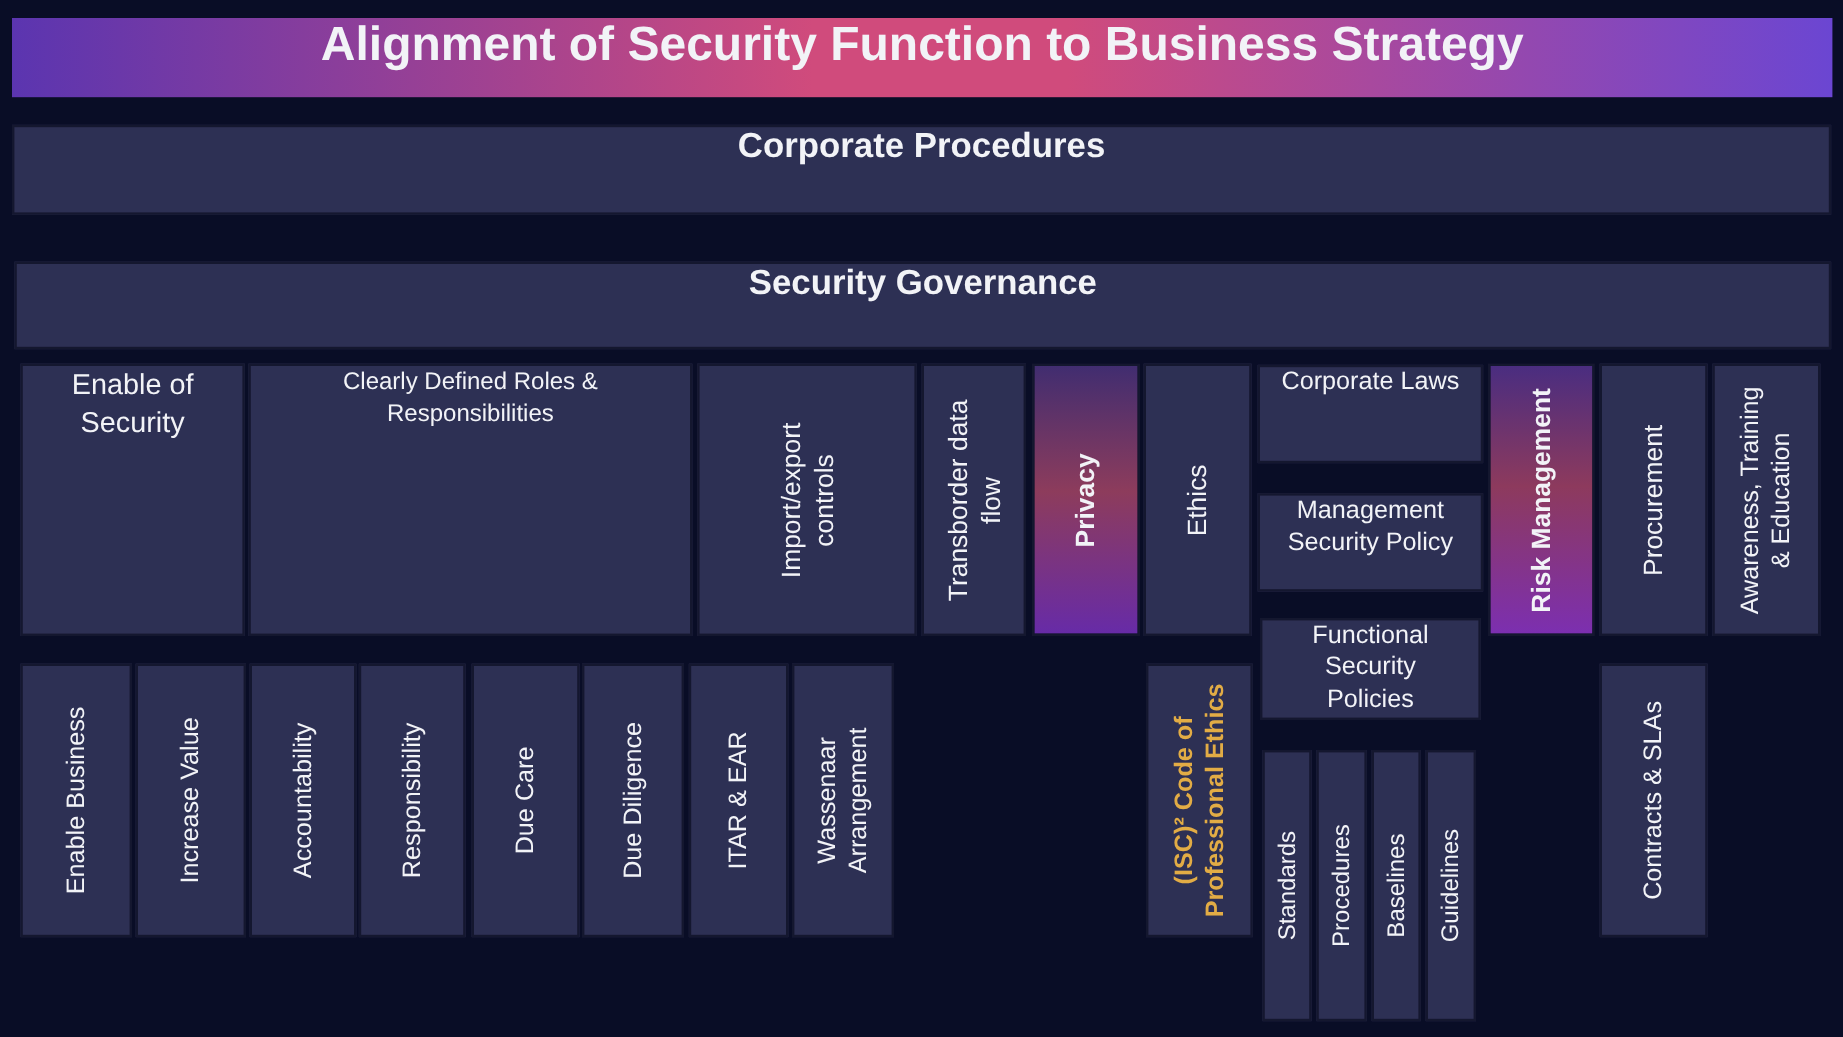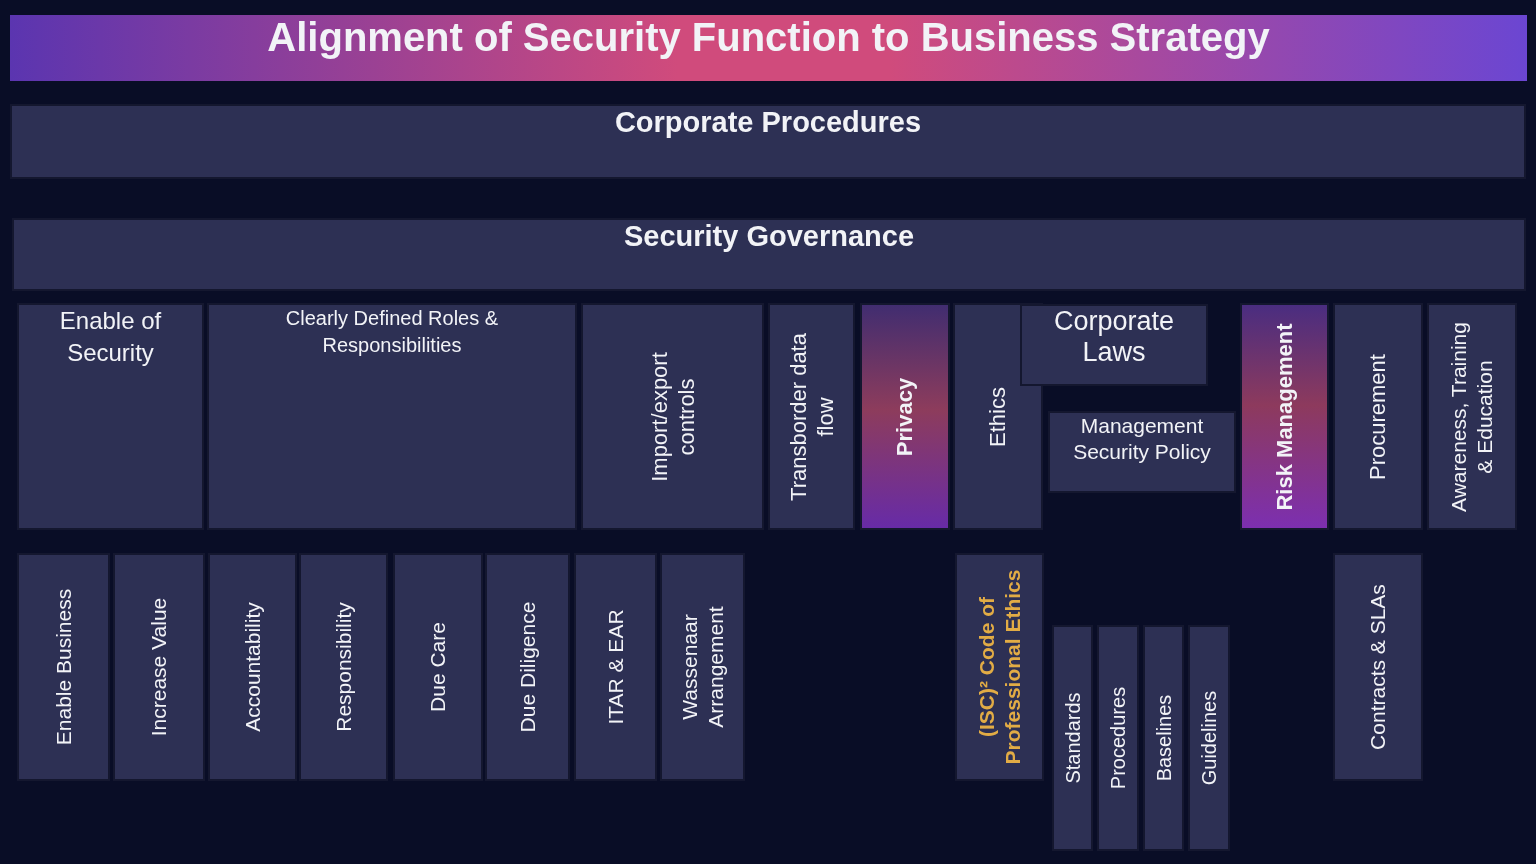--- a/index.html
+++ b/index.html
@@ -72,21 +72,21 @@
     background: linear-gradient(180deg,
       var(--risk-top, #4a2d80) 0%,
       var(--risk-mid, #8d3a5d) 45%,
       var(--risk-bottom, #7c2fb0) 100%);
   }
   #b-procurement  { left: 1333px; width: 90px; }
   #b-awareness    { left: 1427px; width: 90px; }
   .mainrow .vtext { font-size: 22px; }
   #b-awareness .vtext { font-size: 21px; }
   
-  #b-corp-laws   { left: 1020px; top: 304px; width: 188px; height: 82px; font-size: 27px; }
+  #b-corp-laws   { left: 1048px; top: 304px; width: 188px; height: 82px; font-size: 21px; }
   #b-overarching { left: 1048px; top: 411px; width: 188px; height: 82px; font-size: 21px; line-height: 1.25; padding: 0 20px; }
   #b-functional  { left: 1050px; top: 515px; width: 184px; height: 85px; font-size: 21px; line-height: 1.25; padding: 0 18px; }
   .stackcol { top: 625px; height: 226px; }
   #b-standards  { left: 1052px; width: 41px; }
   #b-procedures { left: 1097px; width: 42px; }
   #b-baselines  { left: 1143px; width: 41px; }
   #b-guidelines { left: 1188px; width: 42px; }
   .stackcol .vtext { font-size: 20px; }
   
   .bottomrow { top: 553px; height: 228px; }
@@ -147,20 +147,23 @@
   <div class="box vbox mainrow" id="b-awareness">
     <div class="vtext">Awareness, Training &amp; Education</div>
   </div>
 
   <div class="box hbox" id="b-corp-laws">
     <span>Corporate Laws</span>
   </div>
   <div class="box hbox" id="b-overarching">
     <span>Management Security Policy</span>
   </div>
+  <div class="box hbox" id="b-functional">
+    <span>Functional Security Policies</span>
+  </div>
   <div class="box vbox stackcol" id="b-standards">
     <div class="vtext">Standards</div>
   </div>
   <div class="box vbox stackcol" id="b-procedures">
     <div class="vtext">Procedures</div>
   </div>
   <div class="box vbox stackcol" id="b-baselines">
     <div class="vtext">Baselines</div>
   </div>
   <div class="box vbox stackcol" id="b-guidelines">

